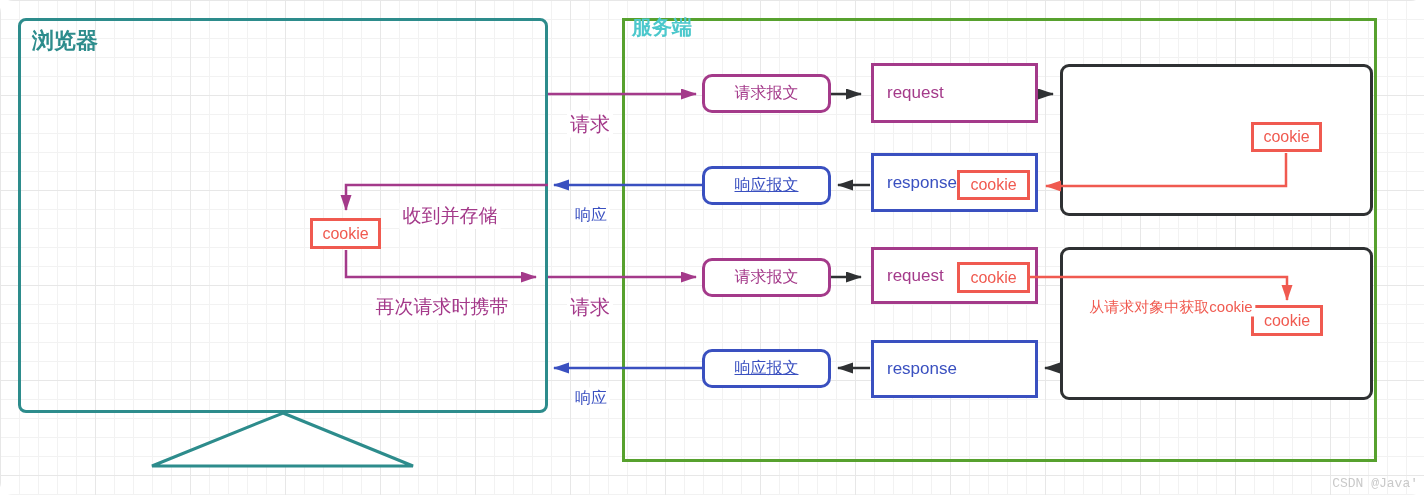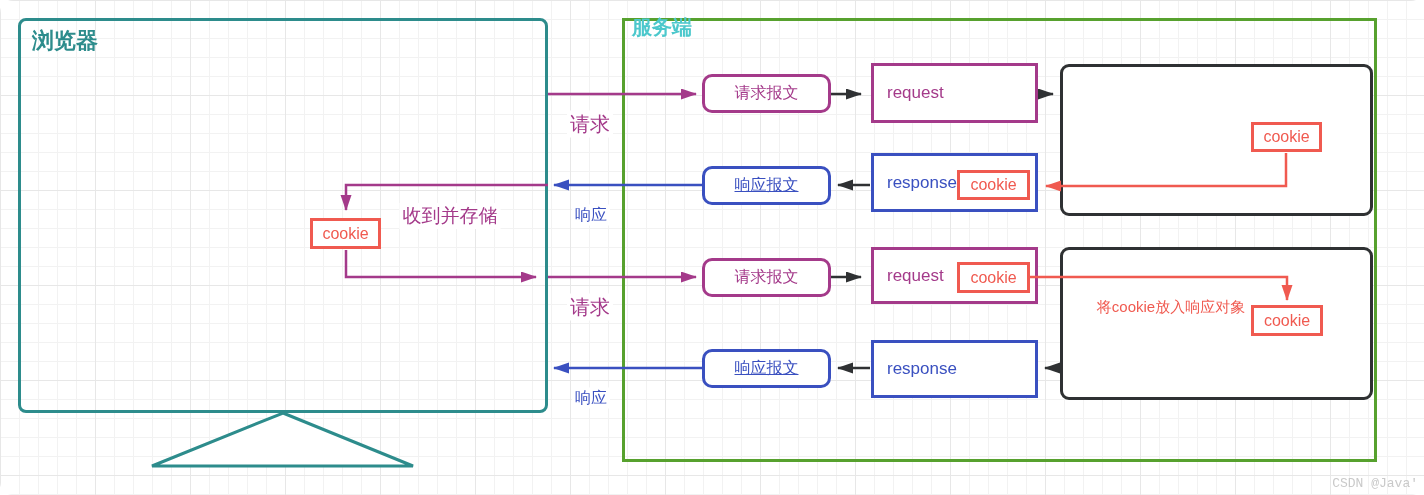--- a/index.html
+++ b/index.html
@@ -135,18 +135,19 @@
   <div class="box msg blue" style="left:702px;top:349px;width:129px;height:39px;">
       <span>响应报文</span>
     </div>
   <div class="box obj blue" style="left:871px;top:340px;width:167px;height:58px;">
       <span>response</span>
     </div>
 
   <span class="lbl mag" style="left:590px;top:94px;">请求</span>
   <span class="lbl blu" style="left:591px;top:185px;">响应</span>
   <span class="lbl mag-s" style="left:450px;top:186px;">收到并存储</span>
+  <span class="lbl mag-s" style="left:442px;top:277px;">再次请求时携带</span>
   <span class="lbl mag" style="left:590px;top:277px;">请求</span>
   <span class="lbl blu" style="left:591px;top:368px;">响应</span>
-  <span class="lbl red-s" style="left:1171px;top:277px;">将cookie放入响应对象</span>
+  <span class="lbl red-s" style="left:1171px;top:277px;">从请求对象中获取cookie</span>
 
   <div class="watermark">CSDN @Java'</div>
 </div>
 
 </body></html>

